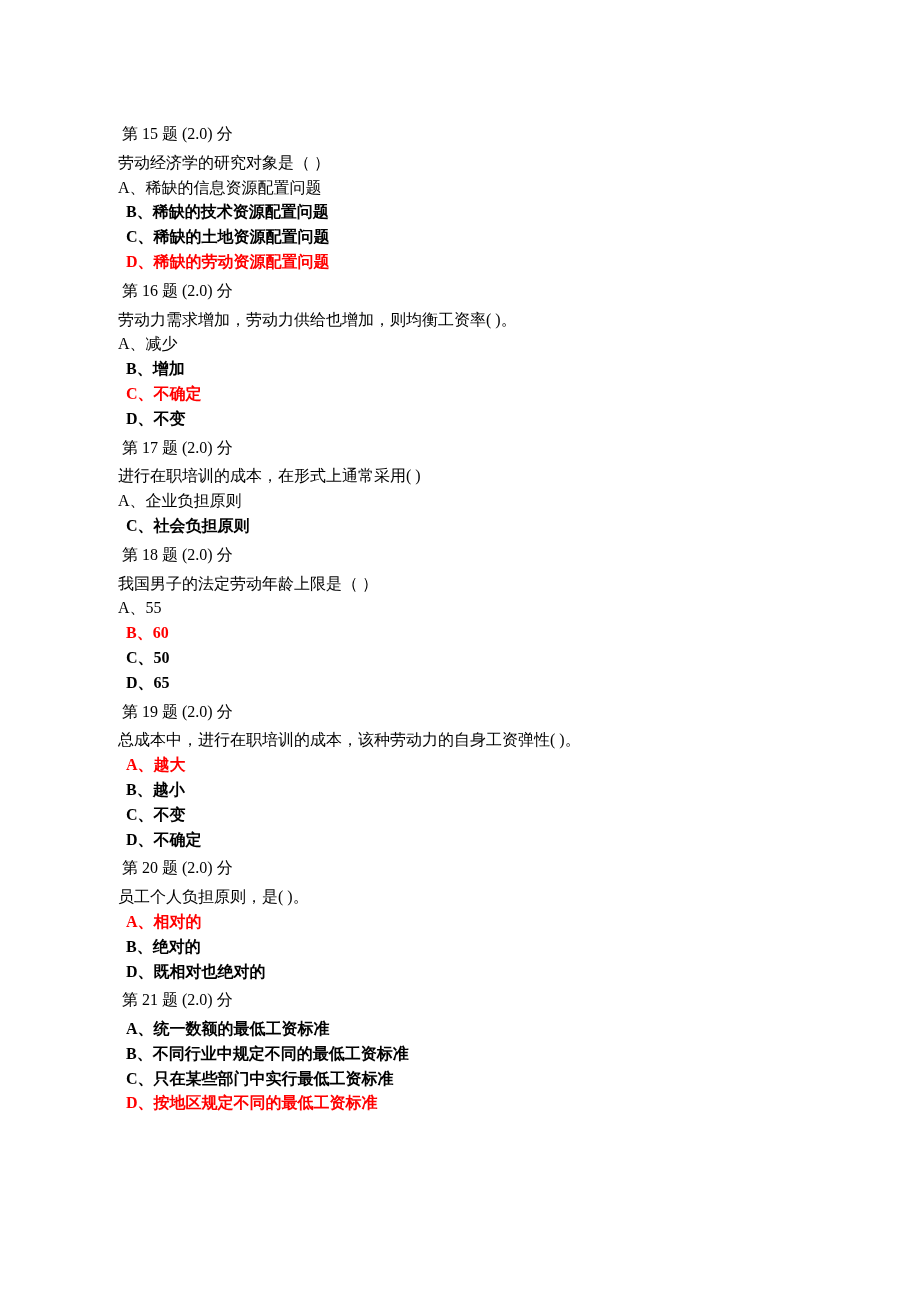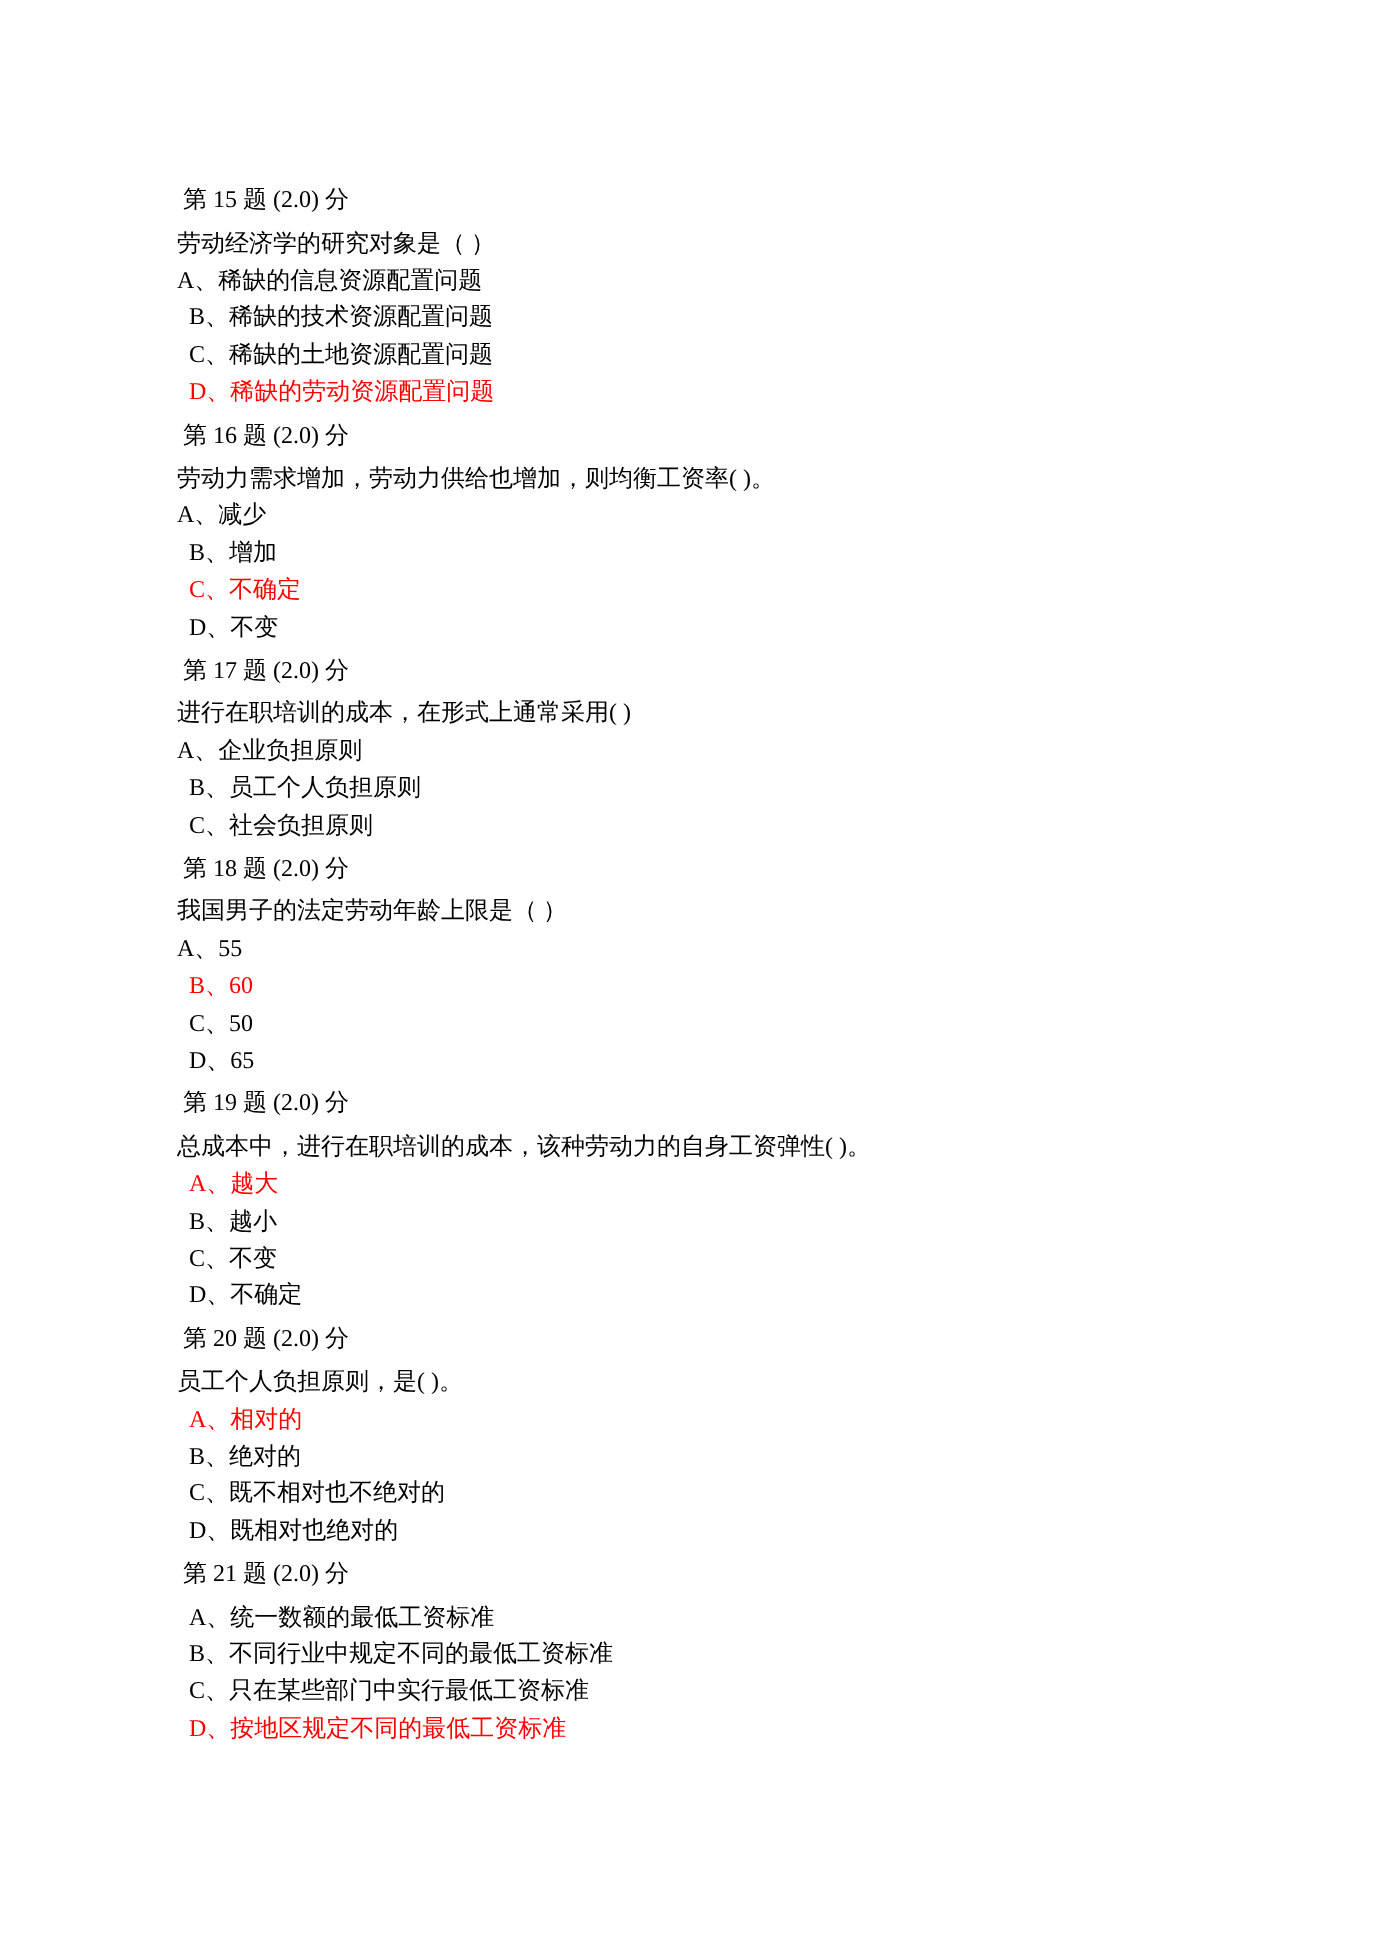--- a/index.html
+++ b/index.html
@@ -26,20 +26,21 @@
       margin: 0;
     }
     .option {
       margin: 0;
     }
     .opt-first {
       padding-left: 0;
     }
     .opt-rest {
       padding-left: 8px;
+      font-weight: bold;
     }
     .answer {
       color: #ff0000;
     }
   </style>
 </head>
 <body>
 
 <div id="questions-container">
     <div class="question-block">
@@ -55,21 +56,20 @@
       <div class="q-stem">劳动力需求增加，劳动力供给也增加，则均衡工资率(         )。</div>
       <div class="option opt-first">A、减少</div>
       <div class="option opt-rest">B、增加</div>
       <div class="option opt-rest answer">C、不确定</div>
       <div class="option opt-rest">D、不变</div>
     </div>
     <div class="question-block">
       <div class="q-header">第 17 题  (2.0)  分</div>
       <div class="q-stem">进行在职培训的成本，在形式上通常采用(         )</div>
       <div class="option opt-first">A、企业负担原则</div>
-      <div class="option opt-rest">B、员工个人负担原则</div>
       <div class="option opt-rest">C、社会负担原则</div>
     </div>
     <div class="question-block">
       <div class="q-header">第 18 题  (2.0)  分</div>
       <div class="q-stem"> 我国男子的法定劳动年龄上限是（    ）</div>
       <div class="option opt-first">A、55</div>
       <div class="option opt-rest answer">B、60</div>
       <div class="option opt-rest">C、50</div>
       <div class="option opt-rest">D、65</div>
     </div>
@@ -79,21 +79,20 @@
       <div class="option opt-rest answer">A、越大</div>
       <div class="option opt-rest">B、越小</div>
       <div class="option opt-rest">C、不变</div>
       <div class="option opt-rest">D、不确定</div>
     </div>
     <div class="question-block">
       <div class="q-header">第 20 题  (2.0)  分</div>
       <div class="q-stem">员工个人负担原则，是(          )。</div>
       <div class="option opt-rest answer">A、相对的</div>
       <div class="option opt-rest">B、绝对的</div>
-      <div class="option opt-rest">C、既不相对也不绝对的</div>
       <div class="option opt-rest">D、既相对也绝对的</div>
     </div>
     <div class="question-block">
       <div class="q-header">第 21 题  (2.0)  分</div>
       <div class="option opt-rest">A、统一数额的最低工资标准</div>
       <div class="option opt-rest">B、不同行业中规定不同的最低工资标准</div>
       <div class="option opt-rest">C、只在某些部门中实行最低工资标准</div>
       <div class="option opt-rest answer">D、按地区规定不同的最低工资标准</div>
     </div>
   </div>

